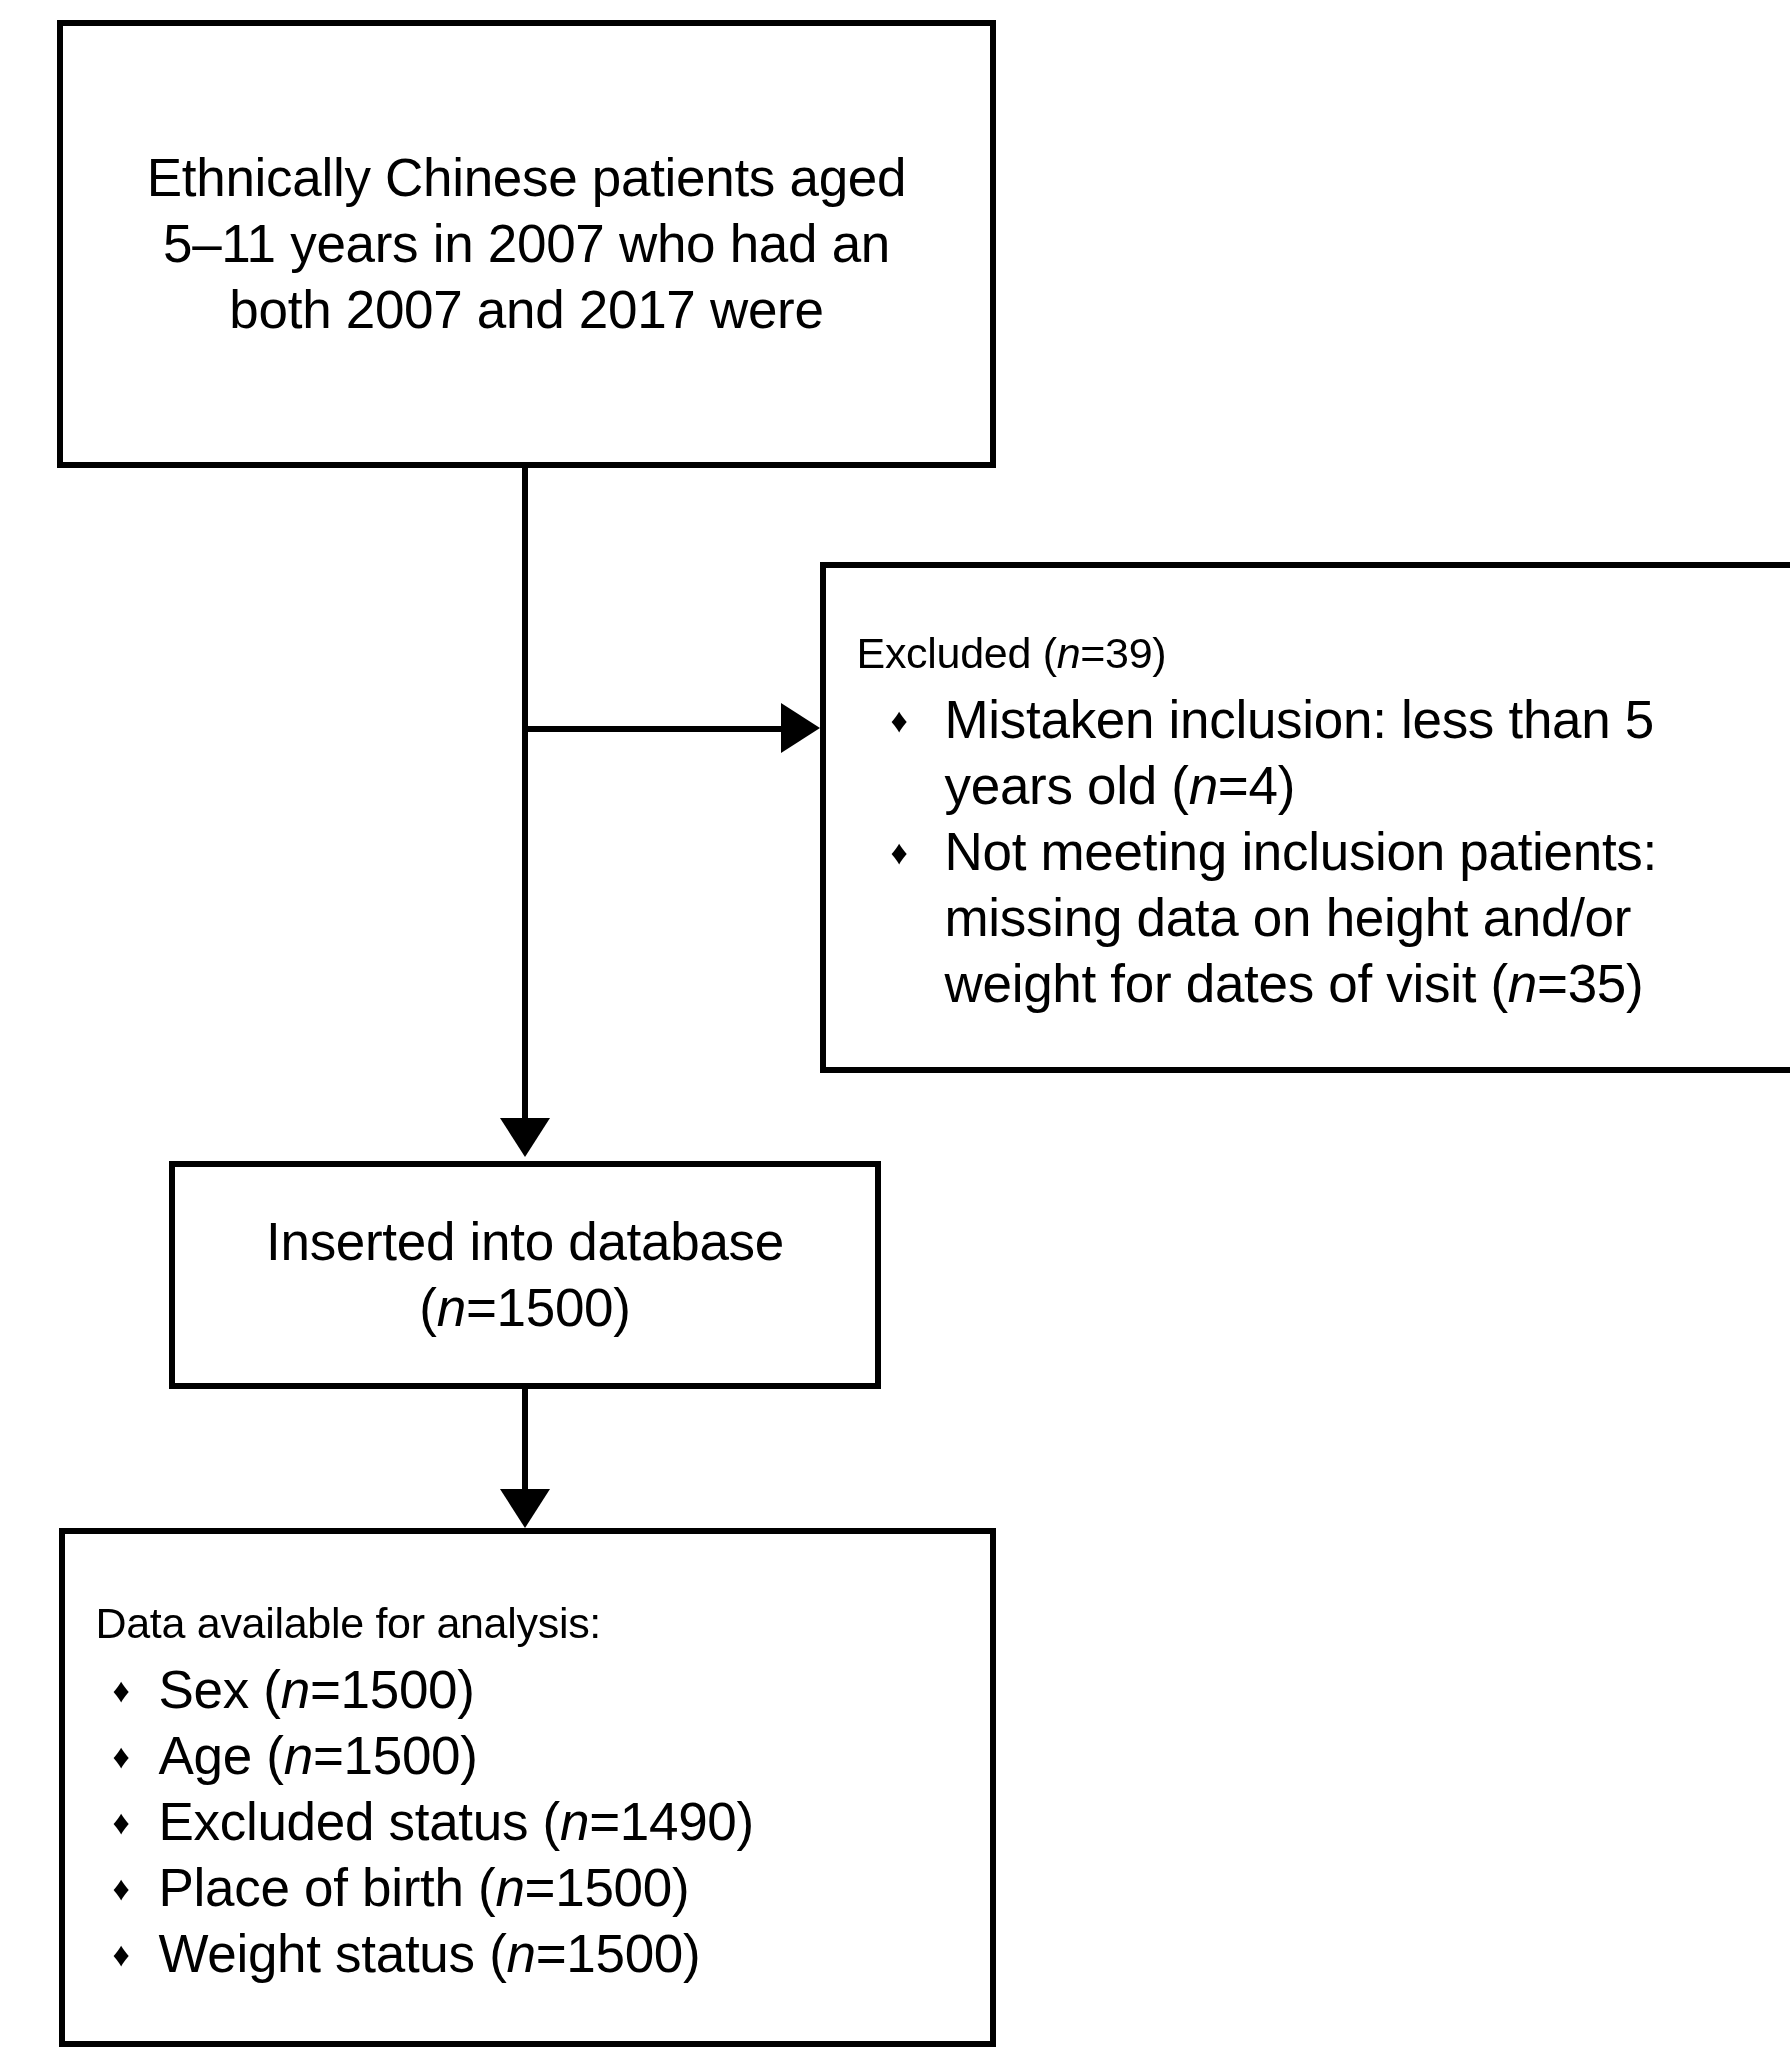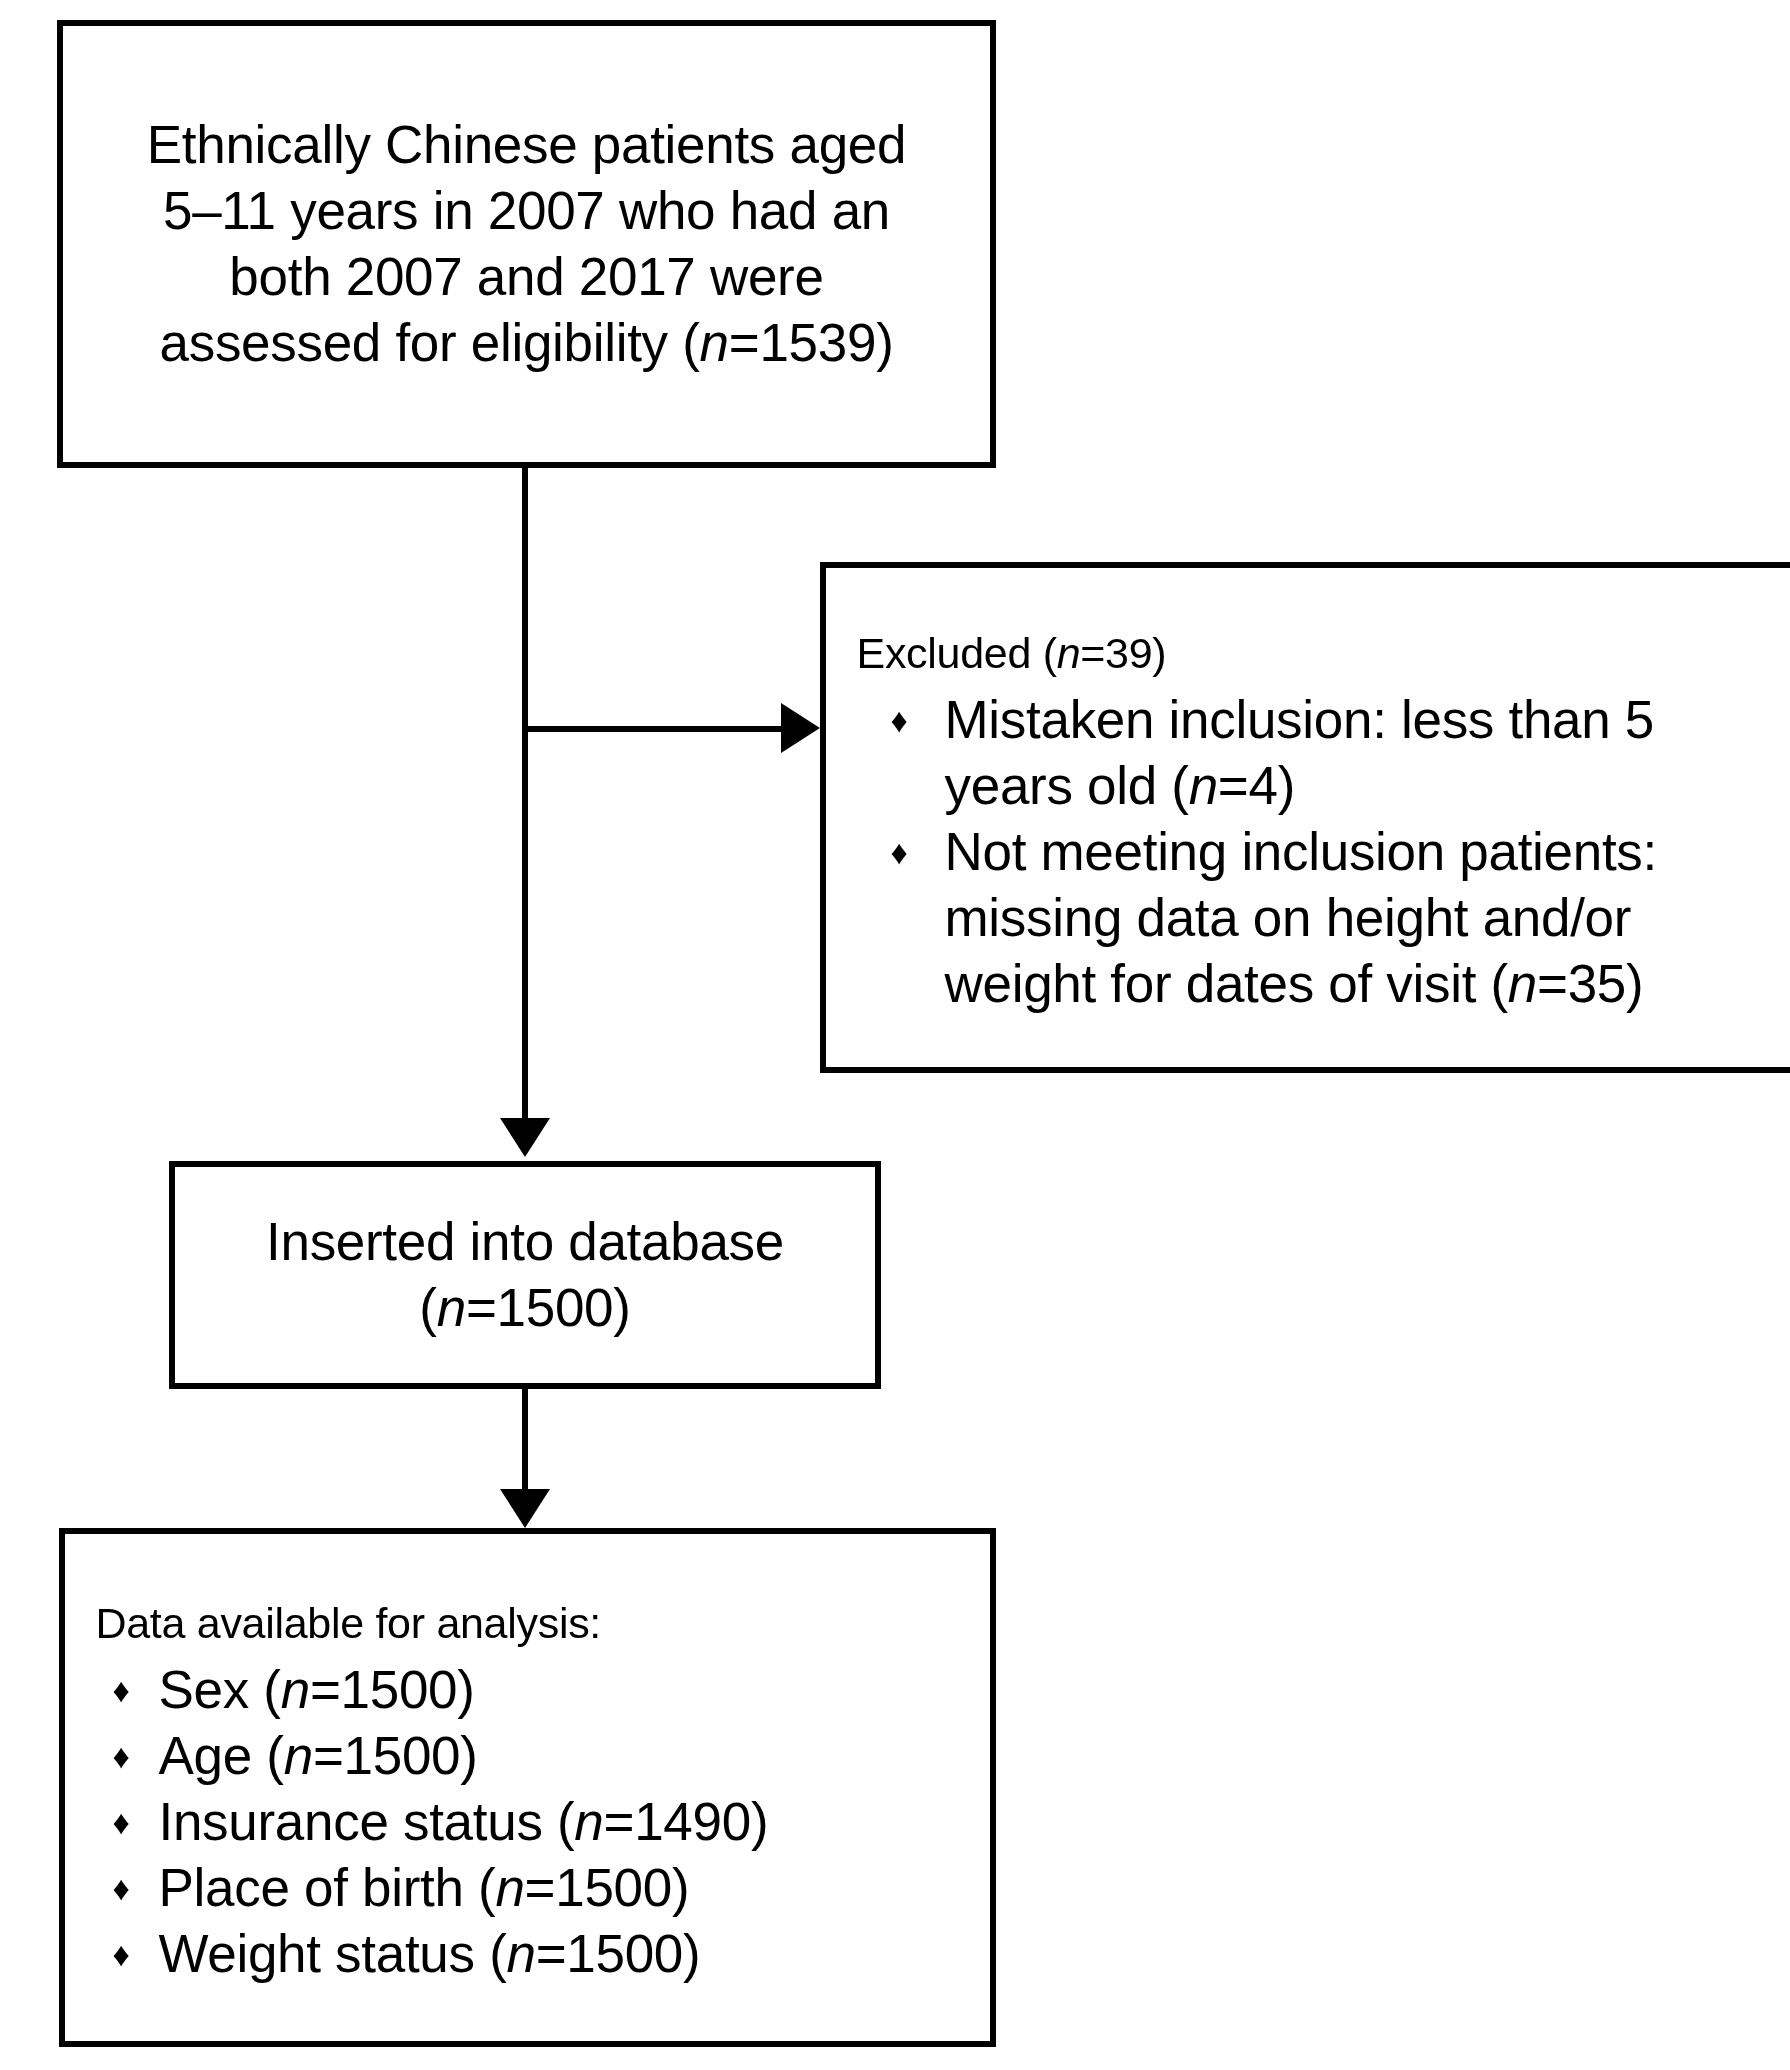--- a/index.html
+++ b/index.html
@@ -106,21 +106,20 @@
 </head>
 <body>
 
 <div id="canvas">
 
   <div class="flow-box center" style="left:21px; top:19.5px; width:939px; height:448px;">
     <div class="box-inner">
       <div class="line">Ethnically Chinese patients aged</div>
       <div class="line">5–11 years in 2007 who had an</div>
       <div class="line">both 2007 and 2017 were</div>
-      <div class="line"><span>assessed for eligibility (</span><span class="ital">n</span><span>=1539)</span></div>
     </div>
   </div>
 
   <div class="flow-box left" style="left:784px; top:562px; width:992px; height:511px;">
     <div class="box-inner">
       <div class="heading"><span>Excluded (</span><span class="ital">n</span><span>=39)</span></div>
       <ul class="bullet-list excluded-list">
         <li class="bullet-item">
           <span class="bullet-mark">♦</span>
           <span class="bullet-text">
@@ -154,21 +153,21 @@
         <li class="bullet-item">
           <span class="bullet-mark">♦</span>
           <span class="bullet-text"><span>Sex (</span><span class="ital">n</span><span>=1500)</span></span>
         </li>
         <li class="bullet-item">
           <span class="bullet-mark">♦</span>
           <span class="bullet-text"><span>Age (</span><span class="ital">n</span><span>=1500)</span></span>
         </li>
         <li class="bullet-item">
           <span class="bullet-mark">♦</span>
-          <span class="bullet-text"><span>Insurance status (</span><span class="ital">n</span><span>=1490)</span></span>
+          <span class="bullet-text"><span>Excluded status (</span><span class="ital">n</span><span>=1490)</span></span>
         </li>
         <li class="bullet-item">
           <span class="bullet-mark">♦</span>
           <span class="bullet-text"><span>Place of birth (</span><span class="ital">n</span><span>=1500)</span></span>
         </li>
         <li class="bullet-item">
           <span class="bullet-mark">♦</span>
           <span class="bullet-text"><span>Weight status (</span><span class="ital">n</span><span>=1500)</span></span>
         </li>
       </ul>

